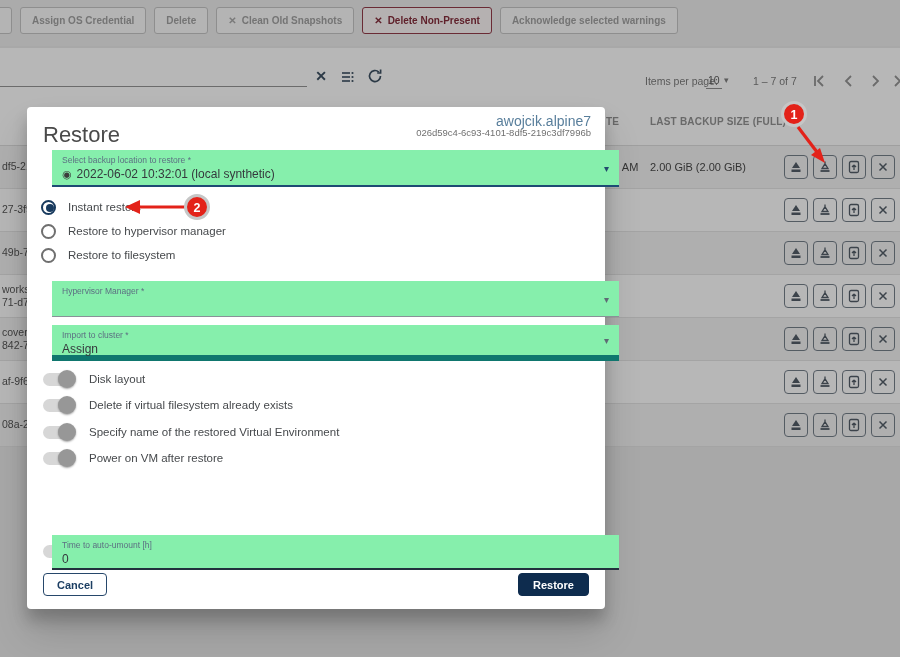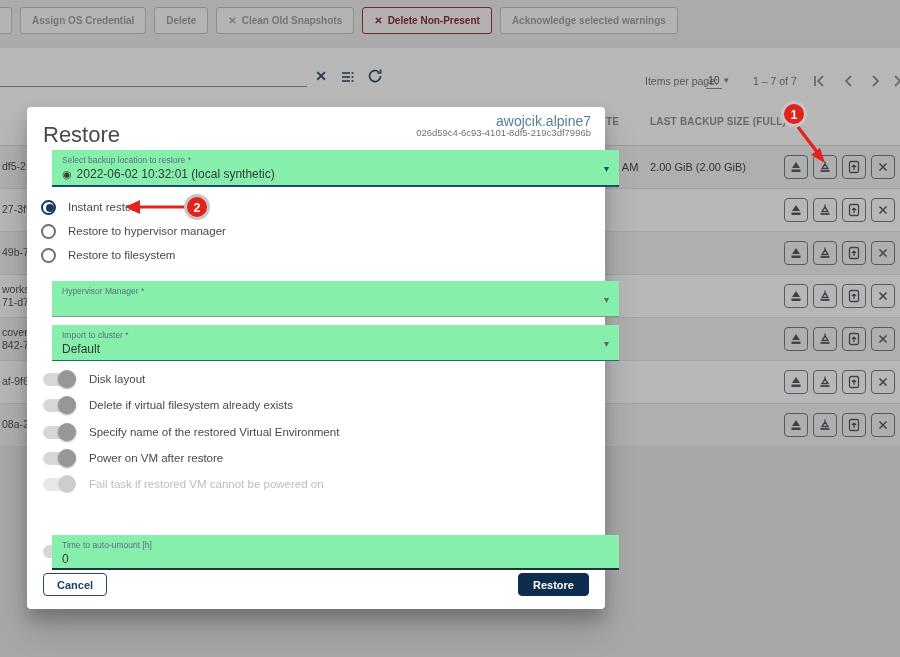--- a/index.html
+++ b/index.html
@@ -63,21 +63,21 @@
   .m-vmname { position:absolute; right:14px; top:6px; font-size:14px; color:#587e9b; text-align:right; }
   .m-vmuuid { position:absolute; right:14px; top:20px; font-size:9.5px; color:#707070; text-align:right; }
 
   .field { position:absolute; left:16px; width:567px; background:#86efac; padding:5px 10px 0 10px;margin-left:9px; }
   .field .f-label { font-size:8.5px; color:#5c6f82; }
   .field .f-value { font-size:12px; color:#35393d; margin-top:2px; display:flex; align-items:center; gap:5px; }
   .field .f-caret { position:absolute; right:10px; top:50%; transform:translateY(-50%); font-size:10px; }
   .f-backup { top:43px; height:37px; border-bottom:2px solid #1e4b74; }
   .f-backup .f-caret { color:#224a6d; }
   .f-hyp { top:174px; height:36px; border-bottom:1px solid #8a9198; }
-  .f-cluster { top:218px; height:36px; border-bottom:1px solid #0f766e; }
+  .f-cluster { top:218px; height:36px; border-bottom:6px solid #0f766e; }
   .f-hyp .f-caret, .f-cluster .f-caret { color:#5f6a74; }
   .f-time { top:428px; height:35px; border-bottom:2px solid #22303d; }
   .radio-glyph { font-size:11px; color:#3c3c3c; line-height:1; }
 
   .radio-row { position:absolute; left:14px; height:18px; display:flex; align-items:center; gap:12px; }
   .r1 { top:91px; } .r2 { top:115px; } .r3 { top:139px; }
   .radio-circ { width:15px; height:15px; border-radius:50%; border:2px solid #6f6f6f; position:relative; flex:none; }
   .radio-row.sel .radio-circ { border-color:#183a5e; }
   .radio-row.sel .radio-circ::after { content:""; position:absolute; left:2.5px; top:2.5px; width:8px; height:8px;
         border-radius:50%; background:#183a5e; }
@@ -430,21 +430,21 @@
     </div>
 
     <div class="field f-hyp">
       <div class="f-label">Hypervisor Manager *</div>
       <span class="f-caret">▾</span>
     </div>
 
     <div class="field f-cluster">
       <div class="f-label">Import to cluster *</div>
       <div class="f-value">
-          <span>Default</span>
+          <span>Assign</span>
         </div>
       <span class="f-caret">▾</span>
     </div>
 
     <div class="toggle-row t0">
       <span class="tg-track">
           <span class="tg-knob"></span>
         </span>
       <span class="toggle-label">Disk layout</span>
     </div>
@@ -458,26 +458,20 @@
       <span class="tg-track">
           <span class="tg-knob"></span>
         </span>
       <span class="toggle-label">Specify name of the restored Virtual Environment</span>
     </div>
     <div class="toggle-row t3">
       <span class="tg-track">
           <span class="tg-knob"></span>
         </span>
       <span class="toggle-label">Power on VM after restore</span>
-    </div>
-    <div class="toggle-row disabled t4">
-      <span class="tg-track">
-          <span class="tg-knob"></span>
-        </span>
-      <span class="toggle-label">Fail task if restored VM cannot be powered on</span>
     </div>
     <div class="toggle-row t5">
       <span class="tg-track">
           <span class="tg-knob"></span>
         </span>
       <span class="toggle-label">Live Migration</span>
     </div>
 
     <div class="field f-time">
       <div class="f-label">Time to auto-umount [h]</div>

